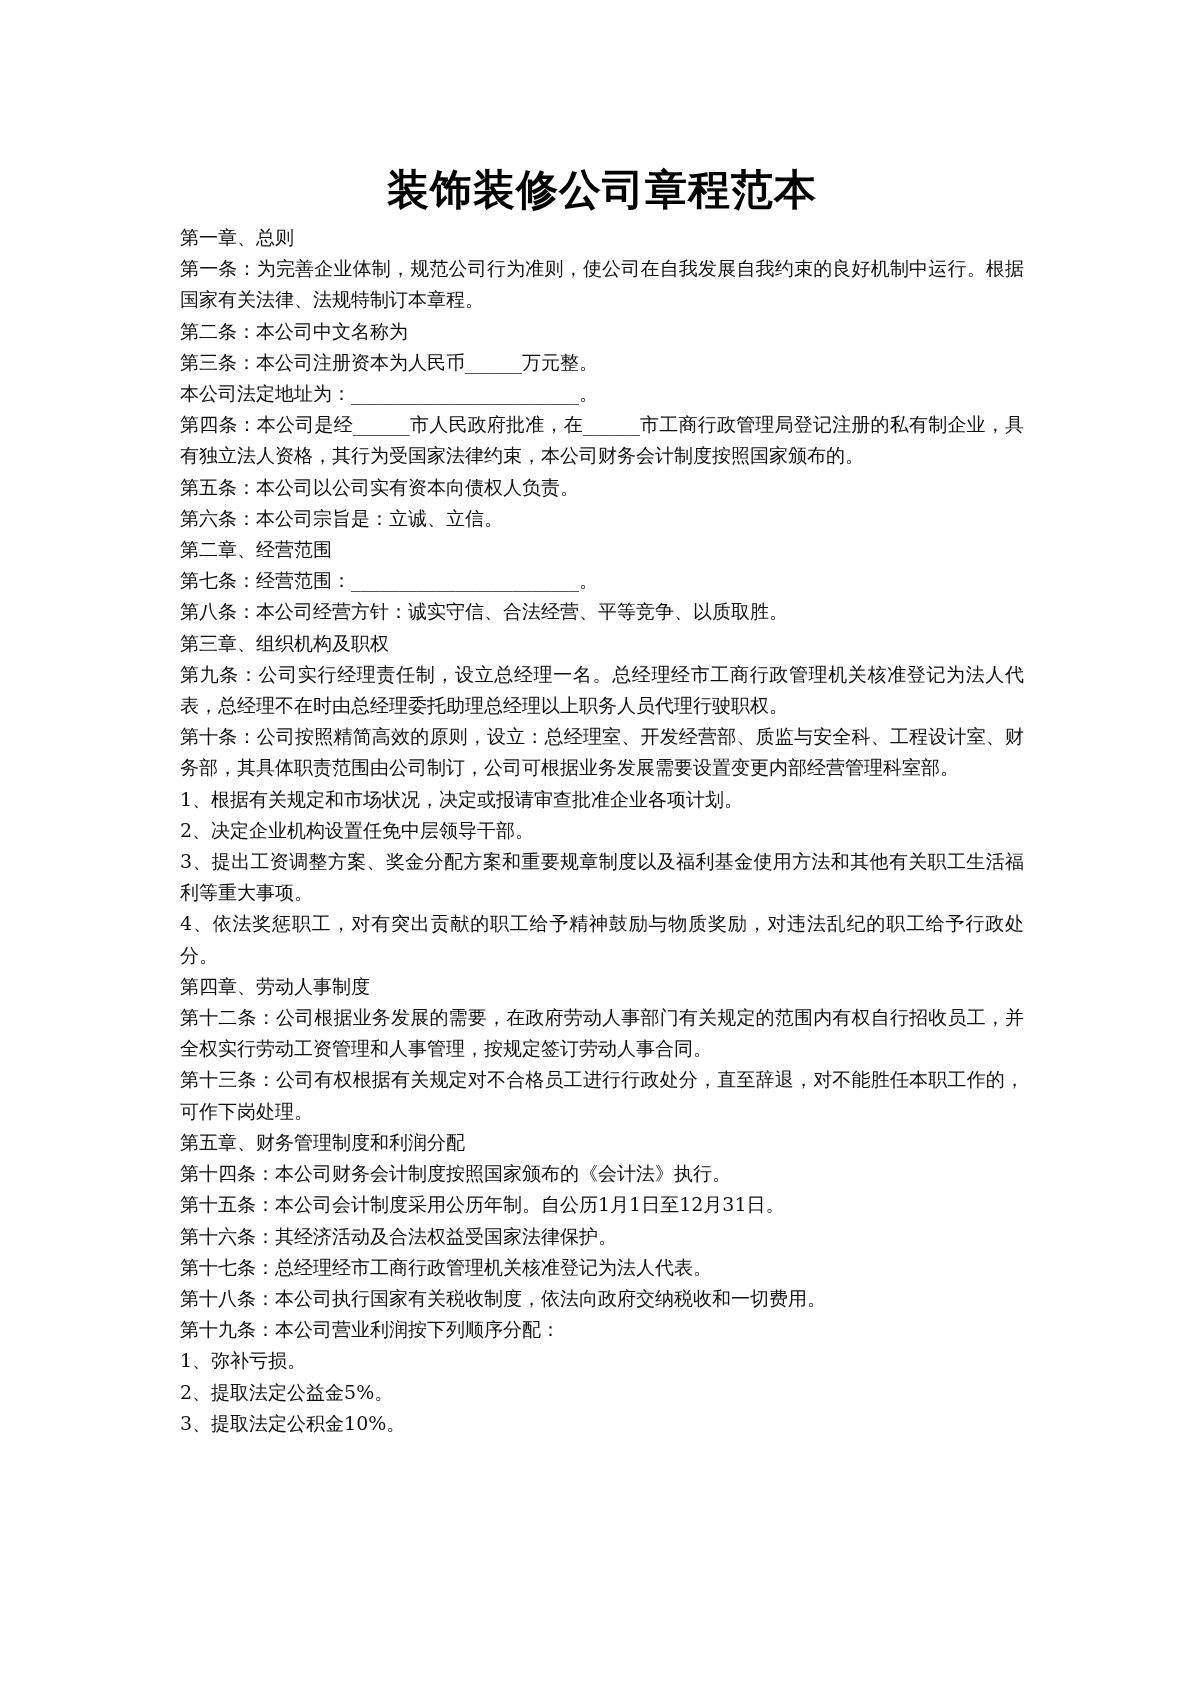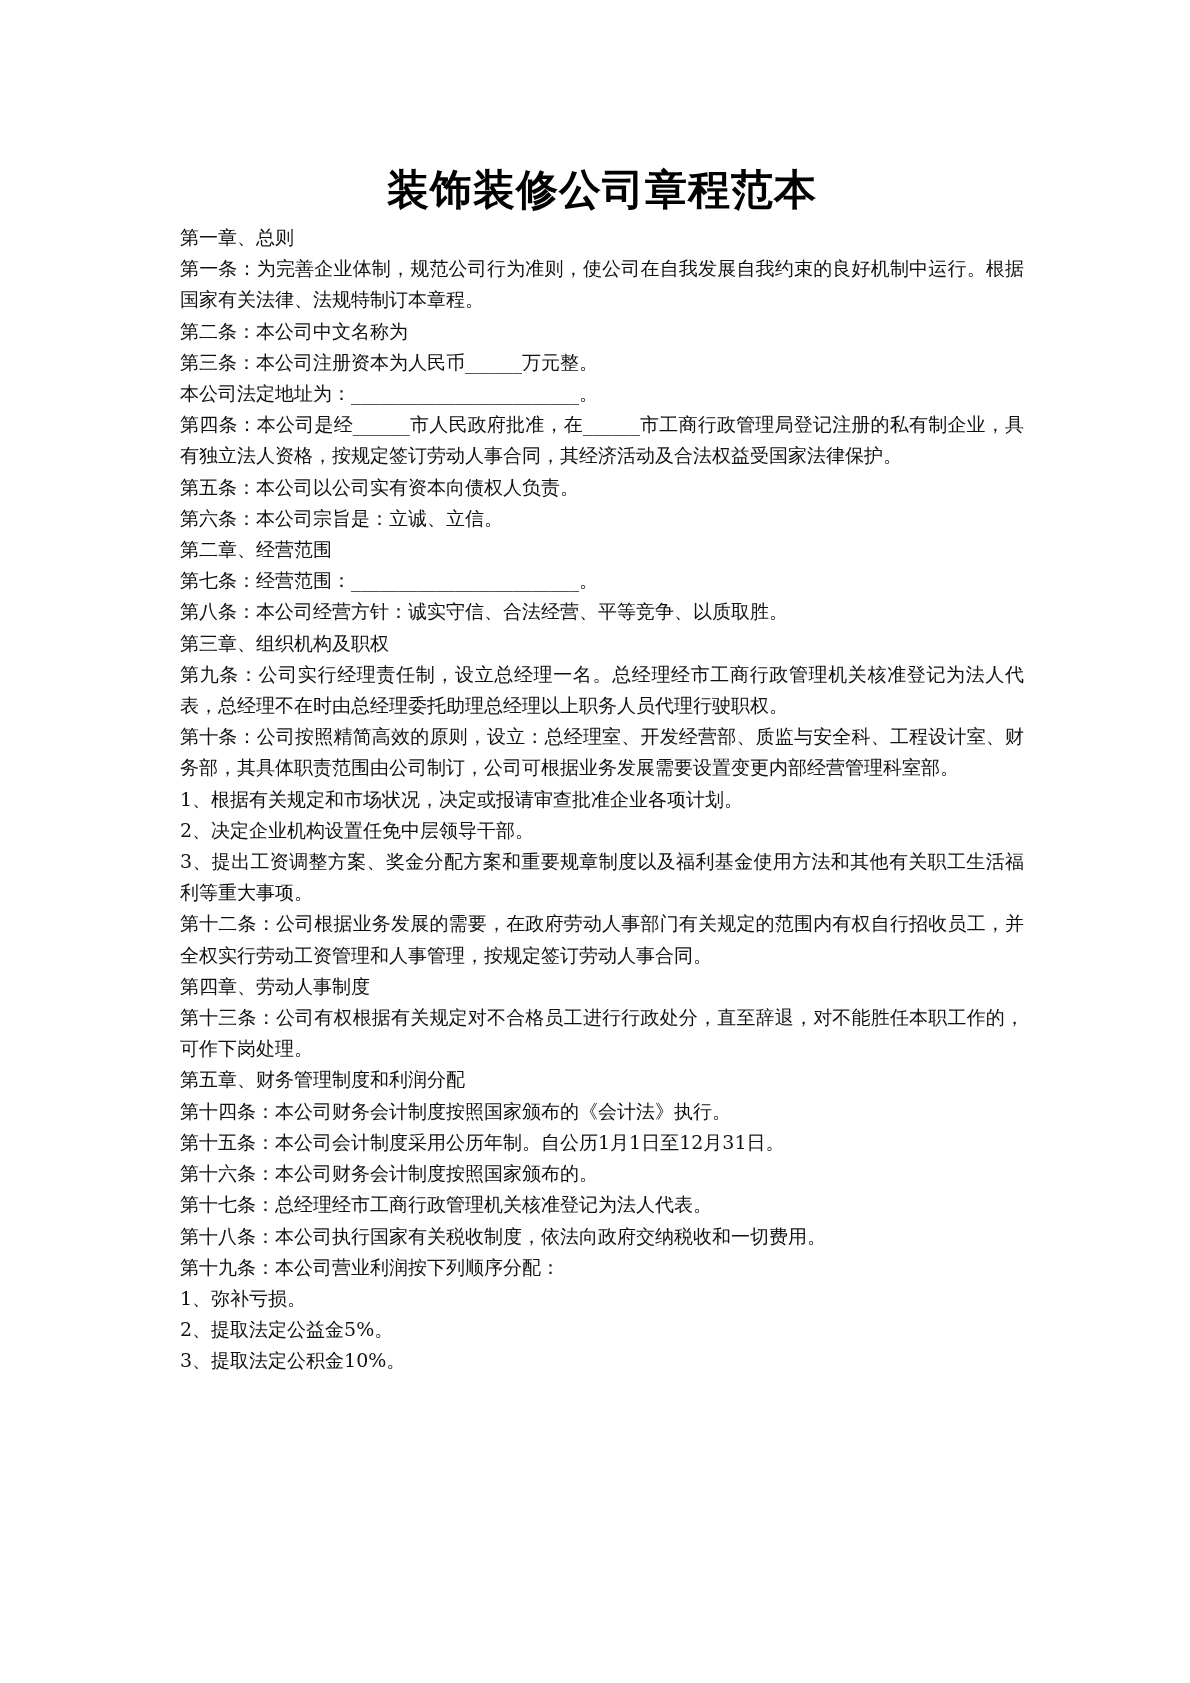--- a/index.html
+++ b/index.html
@@ -48,39 +48,40 @@
 <body>
 
 <div class="page">
   <h1 class="title">装饰装修公司章程范本</h1>
   <div class="body-text">
     <p class="para">第一章、总则</p>
     <p class="para">第一条：为完善企业体制，规范公司行为准则，使公司在自我发展自我约束的良好机制中运行。根据国家有关法律、法规特制订本章程。</p>
     <p class="para">第二条：本公司中文名称为</p>
     <p class="para">第三条：本公司注册资本为人民币______万元整。</p>
     <p class="para">本公司法定地址为：________________________。</p>
-    <p class="para">第四条：本公司是经______市人民政府批准，在______市工商行政管理局登记注册的私有制企业，具有独立法人资格，按规定签订劳动人事合同，其经济活动及合法权益受国家法律保护。</p>
+    <p class="para">第四条：本公司是经______市人民政府批准，在______市工商行政管理局登记注册的私有制企业，具有独立法人资格，其行为受国家法律约束，本公司财务会计制度按照国家颁布的。</p>
     <p class="para">第五条：本公司以公司实有资本向债权人负责。</p>
     <p class="para">第六条：本公司宗旨是：立诚、立信。</p>
     <p class="para">第二章、经营范围</p>
     <p class="para">第七条：经营范围：________________________。</p>
     <p class="para">第八条：本公司经营方针：诚实守信、合法经营、平等竞争、以质取胜。</p>
     <p class="para">第三章、组织机构及职权</p>
     <p class="para">第九条：公司实行经理责任制，设立总经理一名。总经理经市工商行政管理机关核准登记为法人代表，总经理不在时由总经理委托助理总经理以上职务人员代理行驶职权。</p>
     <p class="para">第十条：公司按照精简高效的原则，设立：总经理室、开发经营部、质监与安全科、工程设计室、财务部，其具体职责范围由公司制订，公司可根据业务发展需要设置变更内部经营管理科室部。</p>
     <p class="para">1、根据有关规定和市场状况，决定或报请审查批准企业各项计划。</p>
     <p class="para">2、决定企业机构设置任免中层领导干部。</p>
     <p class="para">3、提出工资调整方案、奖金分配方案和重要规章制度以及福利基金使用方法和其他有关职工生活福利等重大事项。</p>
+    <p class="para">4、依法奖惩职工，对有突出贡献的职工给予精神鼓励与物质奖励，对违法乱纪的职工给予行政处分。</p>
+    <p class="para">第四章、劳动人事制度</p>
     <p class="para">第十二条：公司根据业务发展的需要，在政府劳动人事部门有关规定的范围内有权自行招收员工，并全权实行劳动工资管理和人事管理，按规定签订劳动人事合同。</p>
-    <p class="para">第四章、劳动人事制度</p>
     <p class="para">第十三条：公司有权根据有关规定对不合格员工进行行政处分，直至辞退，对不能胜任本职工作的，可作下岗处理。</p>
     <p class="para">第五章、财务管理制度和利润分配</p>
     <p class="para">第十四条：本公司财务会计制度按照国家颁布的《会计法》执行。</p>
     <p class="para">第十五条：本公司会计制度采用公历年制。自公历1月1日至12月31日。</p>
-    <p class="para">第十六条：本公司财务会计制度按照国家颁布的。</p>
+    <p class="para">第十六条：其经济活动及合法权益受国家法律保护。</p>
     <p class="para">第十七条：总经理经市工商行政管理机关核准登记为法人代表。</p>
     <p class="para">第十八条：本公司执行国家有关税收制度，依法向政府交纳税收和一切费用。</p>
     <p class="para">第十九条：本公司营业利润按下列顺序分配：</p>
     <p class="para">1、弥补亏损。</p>
     <p class="para">2、提取法定公益金5%。</p>
     <p class="para">3、提取法定公积金10%。</p>
   </div>
 </div>
 
 </body></html>

